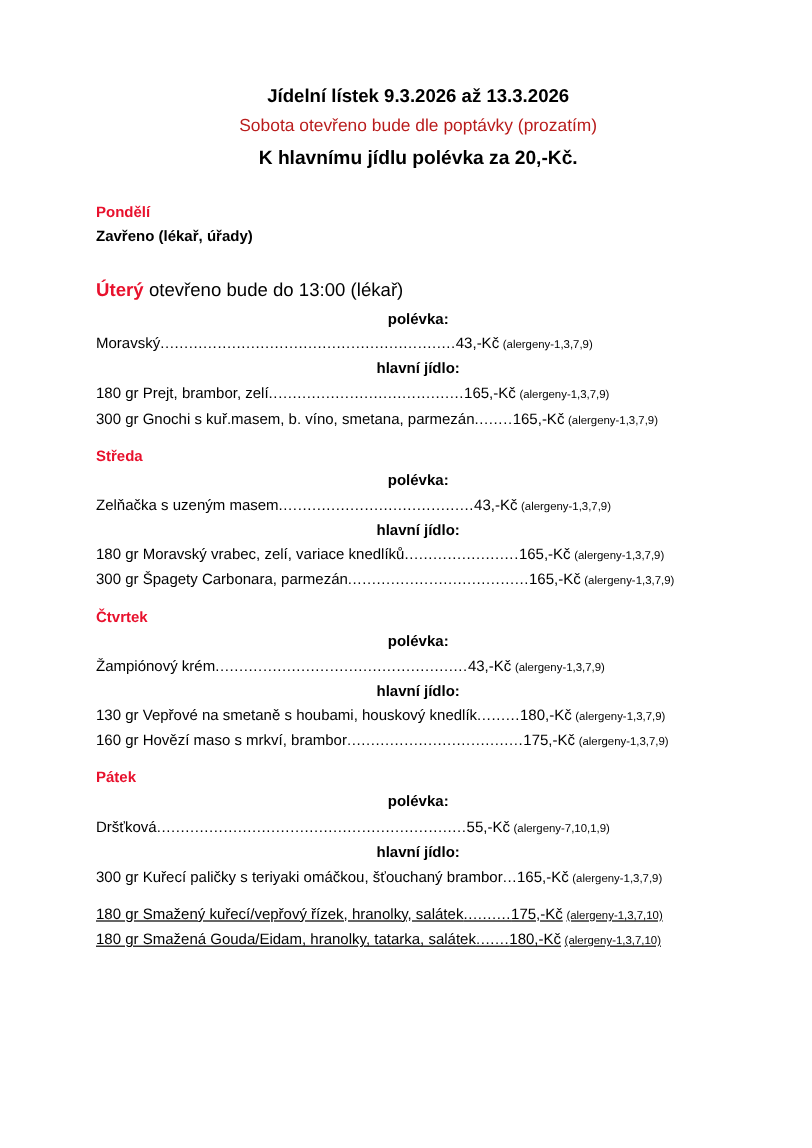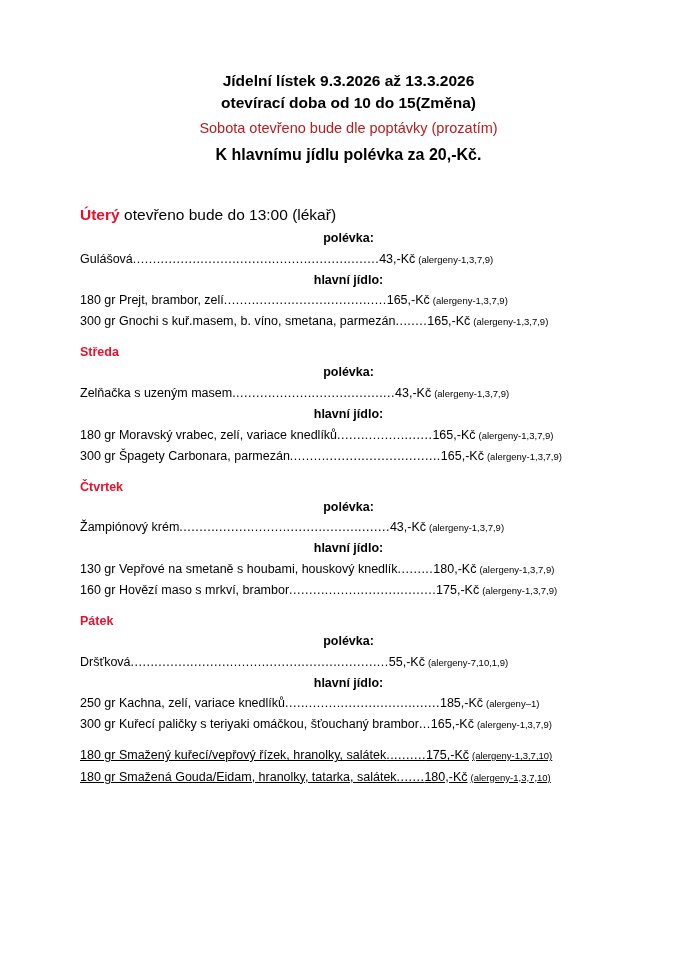--- a/index.html
+++ b/index.html
@@ -108,38 +108,41 @@
   }
   .spacer-lg { height: 14px; }
 </style>
 </head>
 <body>
 
 <div class="page">
 
   <div class="header">
     <div class="hdr-line1">Jídelní lístek 9.3.2026 až 13.3.2026</div>
-    <div class="hdr-line2">otevírací doba od 10 do 15(Změna)</div>
     <div class="hdr-line3">Sobota otevřeno bude dle poptávky (prozatím)</div>
     <div class="hdr-line4">K hlavnímu jídlu polévka za 20,-Kč.</div>
   </div>
 
   <div class="content">
 
+    <div class="day-block">
+      <div class="day-name">Pondělí</div>
+      <div class="closed-note">Zavřeno (lékař, úřady)</div>
+    </div>
 
     <div class="spacer-lg"></div>
 
     <div class="day-block">
       <div>
         <span class="day-name big">Úterý</span>
         <span class="day-note-black">otevřeno bude do 13:00 (lékař)</span>
       </div>
       <div class="sub-label">polévka:</div>
       <div class="item-row">
-        <span class="item-name">Gulášová</span><span class="dots">..............................................................</span><span class="price">43,-Kč</span><span class="allerg">(alergeny-1,3,7,9)</span>
+        <span class="item-name">Moravský</span><span class="dots">..............................................................</span><span class="price">43,-Kč</span><span class="allerg">(alergeny-1,3,7,9)</span>
       </div>
       <div class="sub-label">hlavní jídlo:</div>
       <div class="item-row">
         <span class="item-name">180 gr Prejt, brambor, zelí</span><span class="dots">.........................................</span><span class="price">165,-Kč</span><span class="allerg">(alergeny-1,3,7,9)</span>
       </div>
       <div class="item-row">
         <span class="item-name">300 gr Gnochi s kuř.masem, b. víno, smetana, parmezán</span><span class="dots">........</span><span class="price">165,-Kč</span><span class="allerg">(alergeny-1,3,7,9)</span>
       </div>
     </div>
 
@@ -173,23 +176,20 @@
       </div>
     </div>
 
     <div class="day-block">
       <div class="day-name">Pátek</div>
       <div class="sub-label">polévka:</div>
       <div class="item-row">
         <span class="item-name">Dršťková</span><span class="dots">.................................................................</span><span class="price">55,-Kč</span><span class="allerg">(alergeny-7,10,1,9)</span>
       </div>
       <div class="sub-label">hlavní jídlo:</div>
-      <div class="item-row">
-        <span class="item-name">250 gr Kachna, zelí, variace knedlíků</span><span class="dots">.......................................</span><span class="price">185,-Kč</span><span class="allerg">(alergeny–1)</span>
-      </div>
       <div class="item-row">
         <span class="item-name">300 gr Kuřecí paličky s teriyaki omáčkou, šťouchaný brambor</span><span class="dots">...</span><span class="price">165,-Kč</span><span class="allerg">(alergeny-1,3,7,9)</span>
       </div>
     </div>
 
     <div class="day-block everyday">
       <div class="item-row">
         <span class="item-name">180 gr Smažený kuřecí/vepřový řízek, hranolky, salátek</span><span class="dots">..........</span><span class="price">175,-Kč</span><span class="allerg">(alergeny-1,3,7,10)</span>
       </div>
       <div class="item-row">

